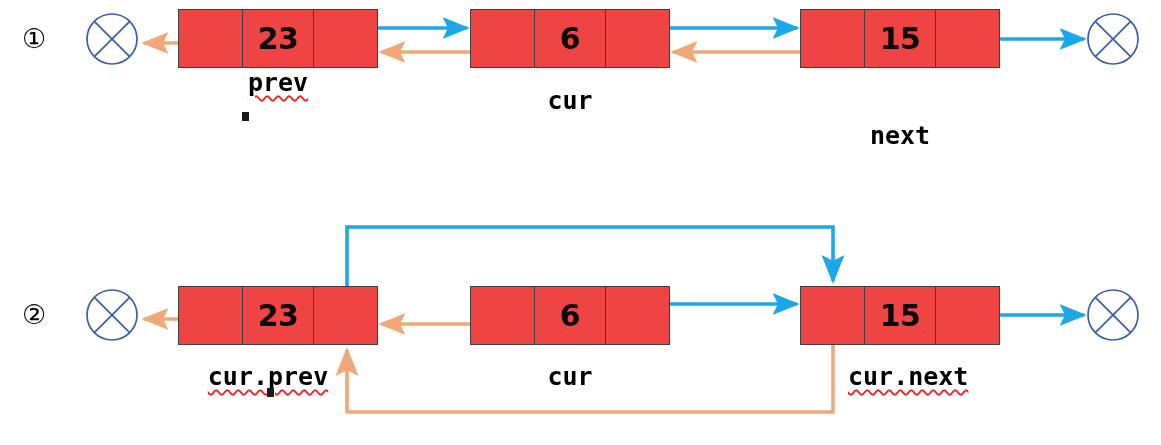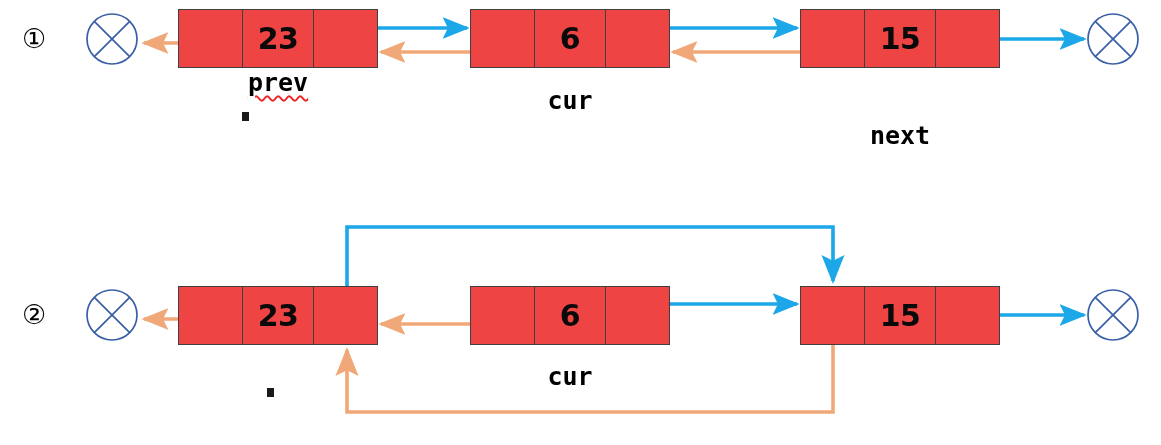--- a/index.html
+++ b/index.html
@@ -214,18 +214,20 @@
     <div class="cell val">6</div>
     <div class="cell ptr"></div>
   </div>
 
   <div class="node" style="left:800px; top:286px; width:200px; height:59px;">
     <div class="cell ptr"></div>
     <div class="cell val">15</div>
     <div class="cell ptr"></div>
   </div>
 
+  <div class="node-label misspelled" style="left:168px; top:362px; width:200px;">cur.prev</div>
   <div class="caret" style="left:267px; top:388px;"></div>
 
   <div class="node-label" style="left:470px; top:362px; width:200px;">cur</div>
 
+  <div class="node-label misspelled" style="left:848px; top:362px; width:200px; text-align:left;">cur.next</div>
 
 </div>
 
 </body></html>

